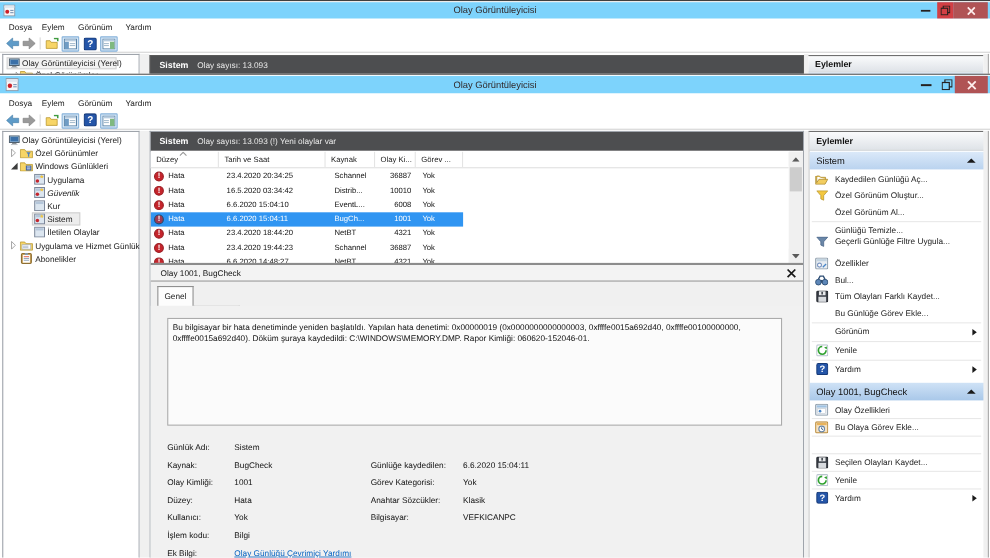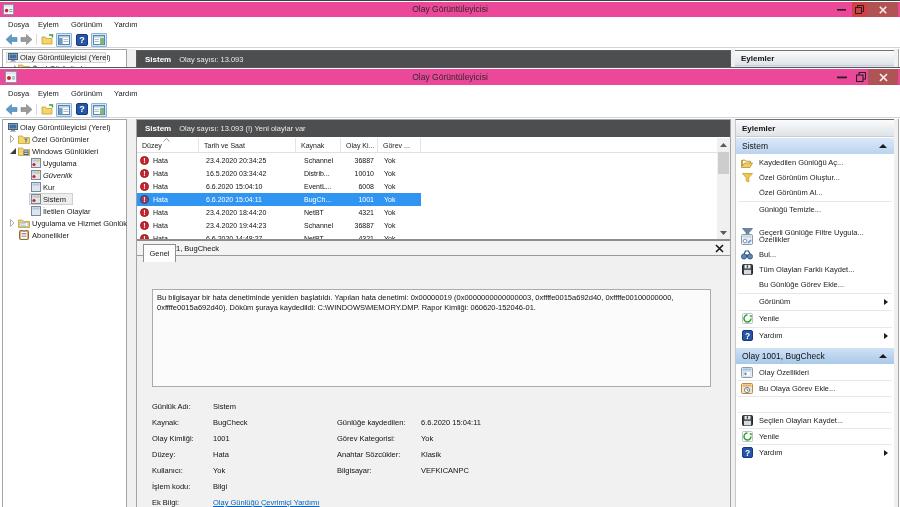--- a/index.html
+++ b/index.html
@@ -2,21 +2,21 @@
 <html><head>
 <meta charset="utf-8">
 <style>
   * { margin:0; padding:0; box-sizing:border-box; }
   html,body { width:900px; height:507px; overflow:hidden; background:#fff;
     font-family:"Liberation Sans", sans-serif; -webkit-font-smoothing:antialiased; }
   .stage { position:absolute; top:0; left:0; width:900px; height:507px; overflow:hidden; }
   .abs { position:absolute; }
 
   
-  .titlebar { background:#ec4899; }
+  .titlebar { background:#7dd3fc; }
   .title-text { color:#31292a; font-size:8.5px; text-align:center; }
   .menubar { background:#ffffff; }
   .menu-item { position:absolute; top:0; height:100%; display:flex; align-items:center;
     font-size:7.5px; color:#1a1a1a; }
   .toolbar { background:#ffffff; border-bottom:1px solid #d4d4d4; }
   .tb-sep { position:absolute; width:1px; background:#d9d9d9; }
   .tb-toggle { border:1px solid #88b3da; background:#d6e7f7; border-radius:1px; }
   .caption-btn { position:absolute; display:flex; align-items:center; justify-content:center; }
 
   
@@ -540,21 +540,21 @@
       <div class="abs detail" style="left:0; top:119px; width:593px; height:270px;">
         <div class="detail-header" style="position:absolute; left:0; top:0; width:593px; height:15px;">
           <span style="margin-left:9px;">Olay 1001, BugCheck</span>
           <span class="abs" style="right:6px; top:3px;">
             <svg width="9" height="9">
                 <path d="M1 1 L8 8 M8 1 L1 8" stroke="#1a1a1a" stroke-width="1.6"></path>
               </svg>
           </span>
         </div>
 
-        <div class="tab active" style="left:6px; top:3px; width:33px; height:18px;">
+        <div class="tab active" style="left:6px; top:19px; width:33px; height:18px;">
           <span>Genel</span>
         </div>
         <div class="tab inactive" style="left:39px; top:21px; width:42px; height:16px;margin-top:16px;">
           <span>Ayrıntılar</span>
         </div>
 
         <div class="abs tabpane" style="left:0; top:37px; width:593px; height:233px; border-top:none;">
           <div class="abs descbox" style="left:15px; top:11px; width:559px; height:98px;">
             <div>Bu bilgisayar bir hata denetiminde yeniden başlatıldı. Yapılan hata denetimi: 0x00000019 (0x0000000000000003, 0xffffe0015a692d40, 0xffffe00100000000,</div>
             <div>0xffffe0015a692d40). Döküm şuraya kaydedildi: C:\WINDOWS\MEMORY.DMP. Rapor Kimliği: 060620-152046-01.</div>
@@ -613,21 +613,21 @@
         </span>
         <span class="act-label">Özel Görünüm Oluştur...</span>
       </div>
       <div class="act-item" style="top:65px; height:15px;">
         <span class="act-label">Özel Görünüm Al...</span>
       </div>
       <div class="act-sep" style="top:81px;"></div>
       <div class="act-item" style="top:82px; height:15px;">
         <span class="act-label">Günlüğü Temizle...</span>
       </div>
-      <div class="act-item" style="top:105px; height:15px;">
+      <div class="act-item" style="top:92px; height:15px;">
         <span class="act-icon">
           <svg width="11" height="10">
               <path d="M0.5 0.5 L10.5 0.5 L6.8 4.8 L6.8 9 L4.2 7.8 L4.2 4.8 Z" fill="#6a87a8" stroke="#4a6687" stroke-width="0.7"></path>
             </svg>
         </span>
         <span class="act-label">Geçerli Günlüğe Filtre Uygula...</span>
       </div>
       <div class="act-item" style="top:112px; height:15px;">
         <span class="act-icon">
           <svg width="12" height="11">

